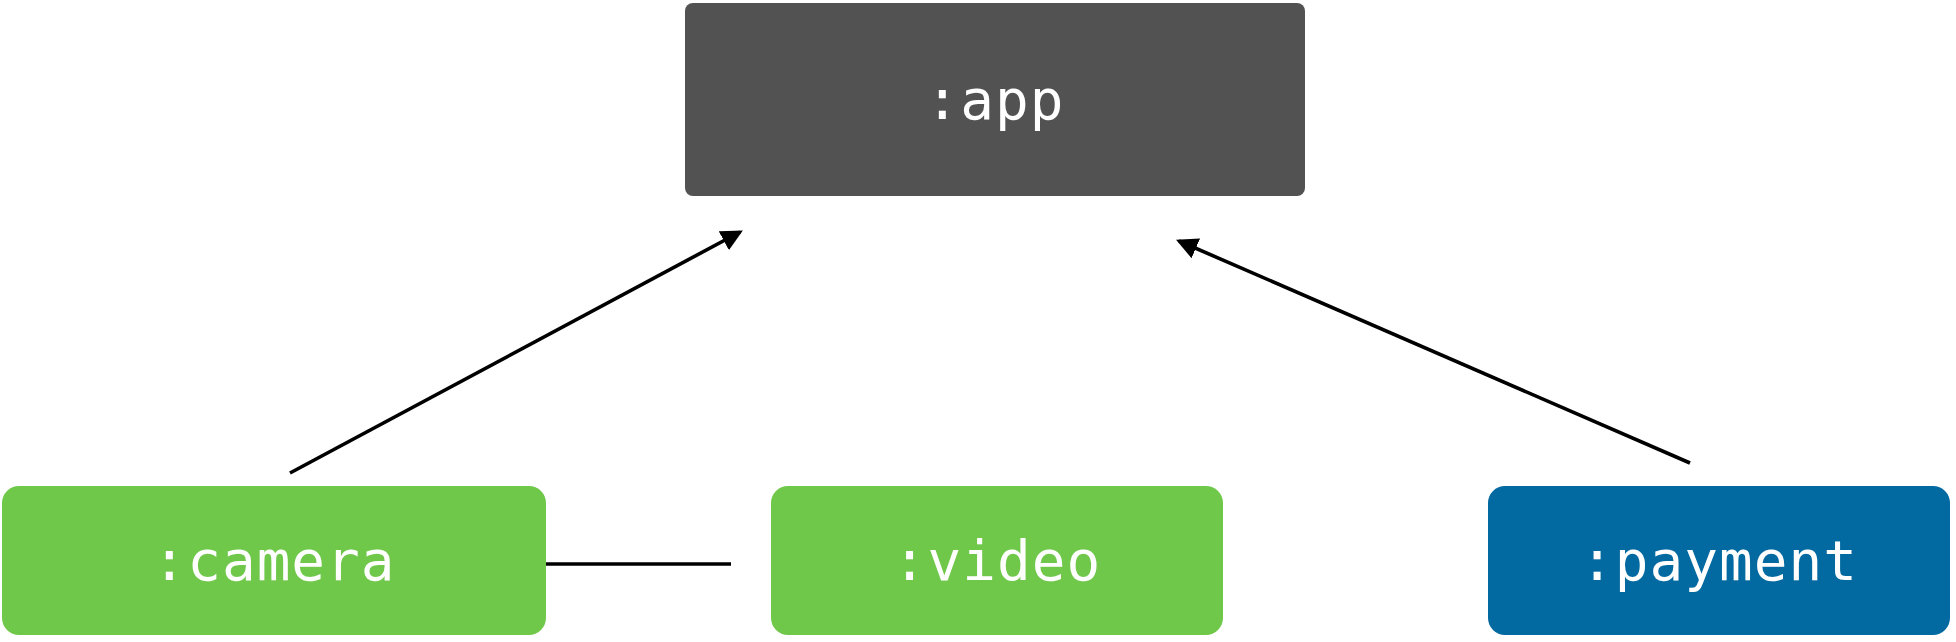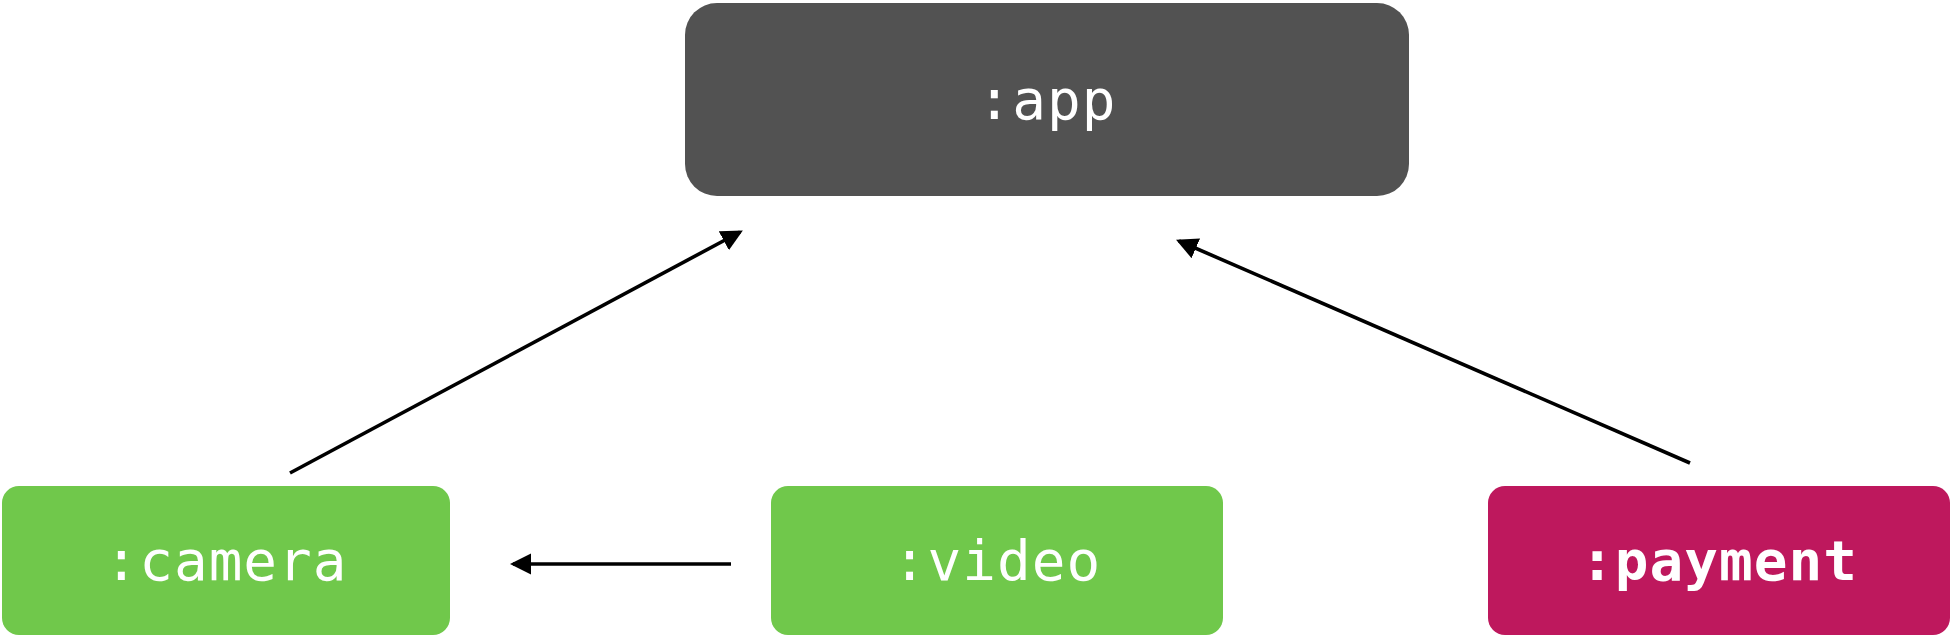--- a/index.html
+++ b/index.html
@@ -33,28 +33,28 @@
   }
   .node .label {
     font-size: 56px;
     letter-spacing: 1px;
     white-space: nowrap;
     line-height: 1;
   }
   #node-app {
     left: 685px;
     top: 3px;
-    width: 724px;
+    width: 620px;
     height: 193px;
-    border-radius: 32px;
+    border-radius: 8px;
   }
   #node-camera {
     left: 2px;
     top: 486px;
-    width: 448px;
+    width: 544px;
     height: 149px;
     border-radius: 17px;
   }
   #node-video {
     left: 771px;
     top: 486px;
     width: 452px;
     height: 149px;
     border-radius: 17px;
   }
@@ -90,17 +90,17 @@
   </div>
 
   <div class="node" id="node-camera" style="background-color: rgb(112, 200, 75);">
     <span class="label" style="color: rgb(255, 255, 255);">:camera</span>
   </div>
 
   <div class="node" id="node-video" style="background-color: rgb(112, 200, 75);">
     <span class="label" style="color: rgb(255, 255, 255);">:video</span>
   </div>
 
-  <div class="node" id="node-payment" style="background-color: #be185d; font-weight: bold;">
+  <div class="node" id="node-payment" style="background-color: #0369a1;">
     <span class="label" style="color: rgb(255, 255, 255);">:payment</span>
   </div>
 
 </div>
 
 </body></html>

